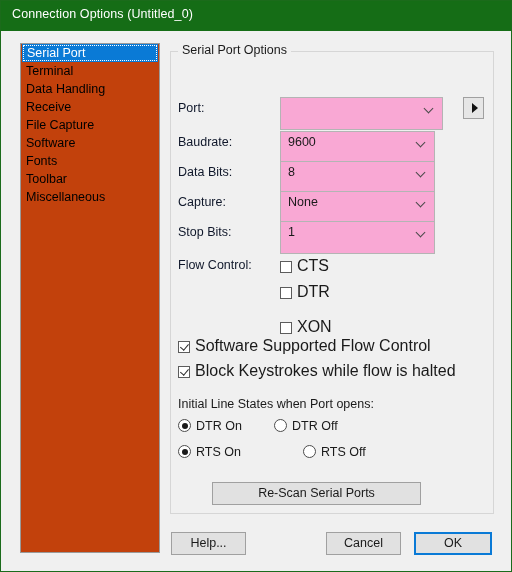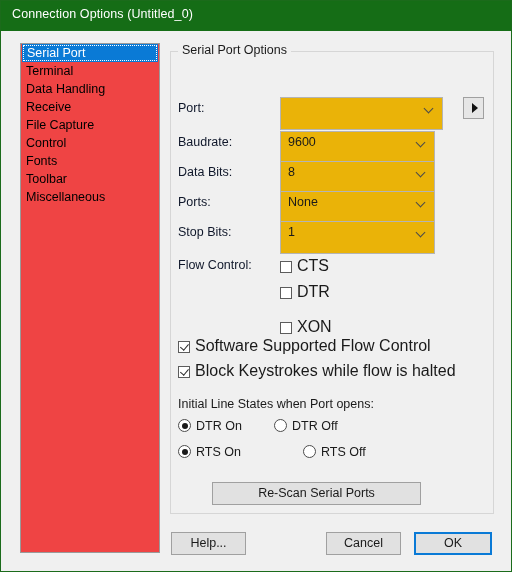--- a/index.html
+++ b/index.html
@@ -46,21 +46,21 @@
     background: #f0f0f0;
   }
 
   
   .listbox {
     position: absolute;
     left: 18px;
     top: 12px;
     width: 140px;
     height: 510px;
-    background: #ef4444;
+    background: #c2410c;
     border: 1px solid #9a9a9a;
     box-sizing: border-box;
     overflow: hidden;
   }
   .list-item {
     height: 18px;
     line-height: 18px;
     padding-left: 5px;
     font-size: 12.5px;
     color: #000000;
@@ -100,21 +100,21 @@
   
   .field-label {
     position: absolute;
     font-size: 12.5px;
     color: #0f172a;
     white-space: nowrap;
   }
   .combo {
     position: absolute;
     height: 33px;
-    background: #eab308;
+    background: #f9a8d4;
     border: 1px solid #b4b4b4;
     box-sizing: border-box;
     font-size: 12.5px;
     color: #1a1a1a;
     padding-left: 20px;
   }
   .combo-text {
     position: absolute;
     left: 7px;
     top: 3px;
@@ -255,21 +255,21 @@
   </div>
 
   <div class="client">
 
     <div class="listbox">
       <div class="list-item selected">Serial Port</div>
       <div class="list-item">Terminal</div>
       <div class="list-item">Data Handling</div>
       <div class="list-item">Receive</div>
       <div class="list-item">File Capture</div>
-      <div class="list-item">Control</div>
+      <div class="list-item">Software</div>
       <div class="list-item">Fonts</div>
       <div class="list-item">Toolbar</div>
       <div class="list-item">Miscellaneous</div>
     </div>
 
     <div class="groupbox"></div>
     <div class="groupbox-legend">Serial Port Options</div>
 
     <div class="field-label" style="left:176px; top:70px;">Port:</div>
     <div class="combo" style="left:278px; top:66px; width:163px;">
@@ -285,21 +285,21 @@
       <span class="combo-text">9600</span>
       <span class="combo-arrow"></span>
     </div>
 
     <div class="field-label" style="left:176px; top:134px;">Data Bits:</div>
     <div class="combo" style="left:278px; top:130px; width:155px;">
       <span class="combo-text">8</span>
       <span class="combo-arrow"></span>
     </div>
 
-    <div class="field-label" style="left:176px; top:164px;">Ports:</div>
+    <div class="field-label" style="left:176px; top:164px;">Capture:</div>
     <div class="combo" style="left:278px; top:160px; width:155px;">
       <span class="combo-text">None</span>
       <span class="combo-arrow"></span>
     </div>
 
     <div class="field-label" style="left:176px; top:194px;">Stop Bits:</div>
     <div class="combo" style="left:278px; top:190px; width:155px;">
       <span class="combo-text">1</span>
       <span class="combo-arrow"></span>
     </div>

